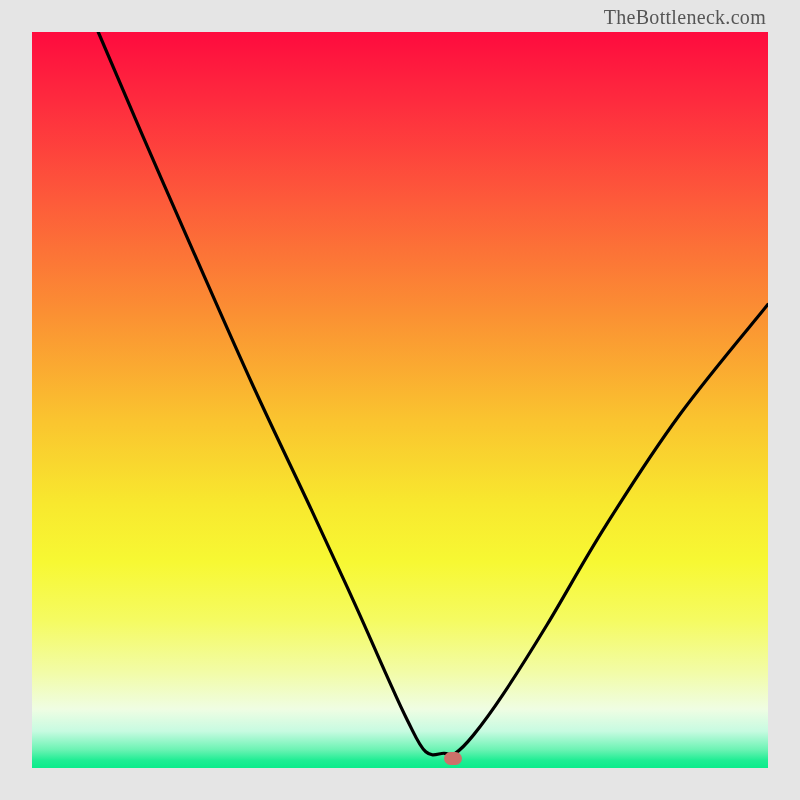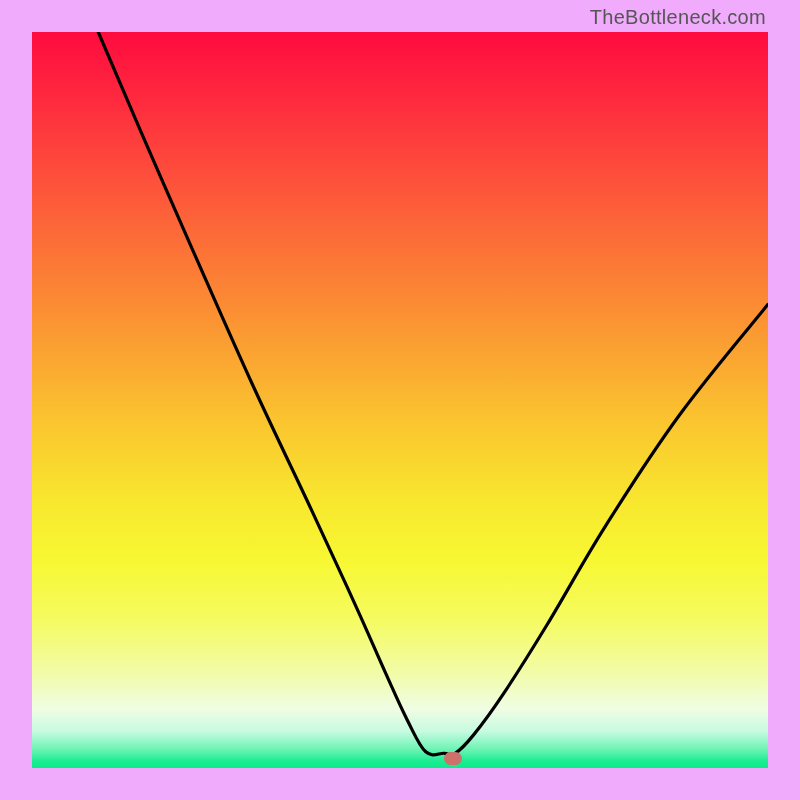--- a/index.html
+++ b/index.html
@@ -8,21 +8,22 @@
     width: 800px;
     height: 800px;
     overflow: hidden;
     background: #000;
     font-family: Arial, Helvetica, sans-serif;
   }
   .frame {
     position: relative;
     width: 800px;
     height: 800px;
-    background: #f0abfc;
+    background: #e5e5e5;
+    font-family: Liberation Serif, serif;
   }
   .plot-area {
     position: absolute;
     left: 32px;
     top: 32px;
     width: 736px;
     height: 736px;
     background: linear-gradient(to bottom,
       #fe0b3e 0%,
       #fe2d3e 10%,

